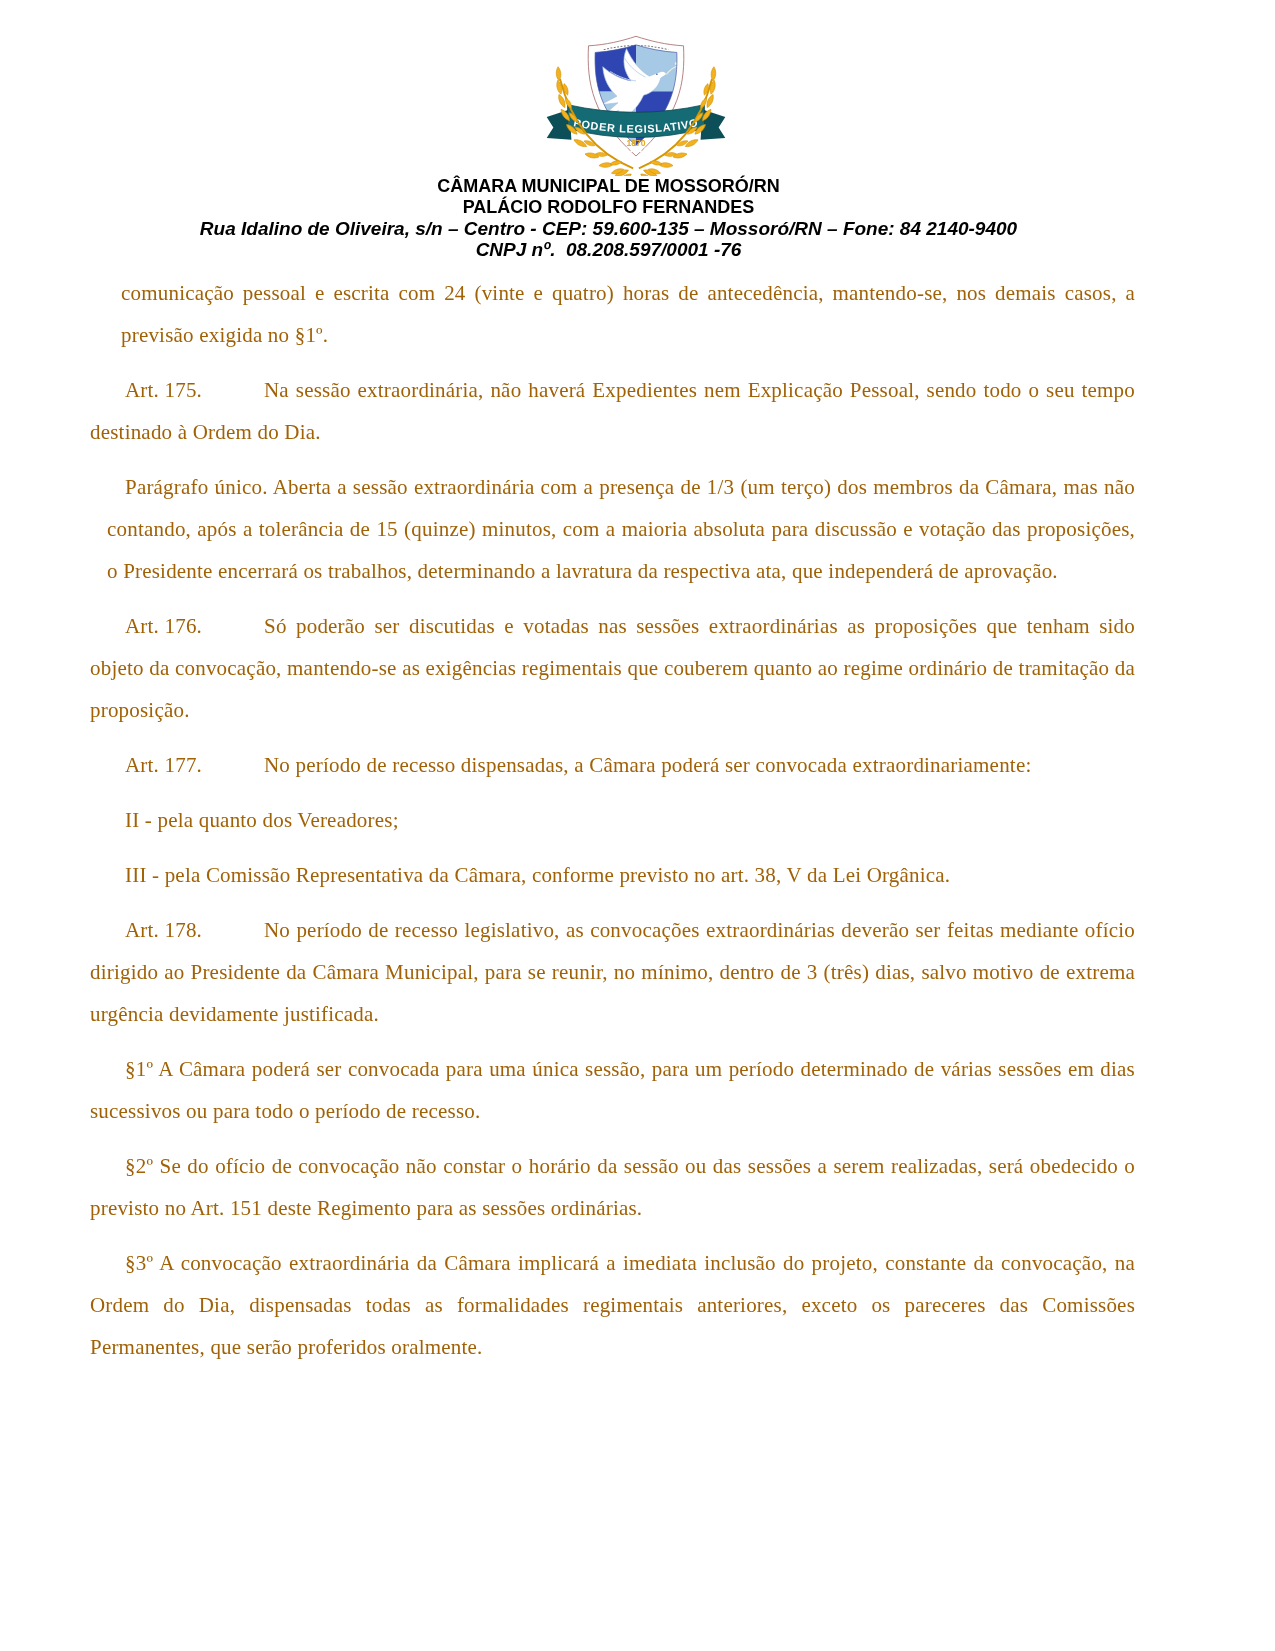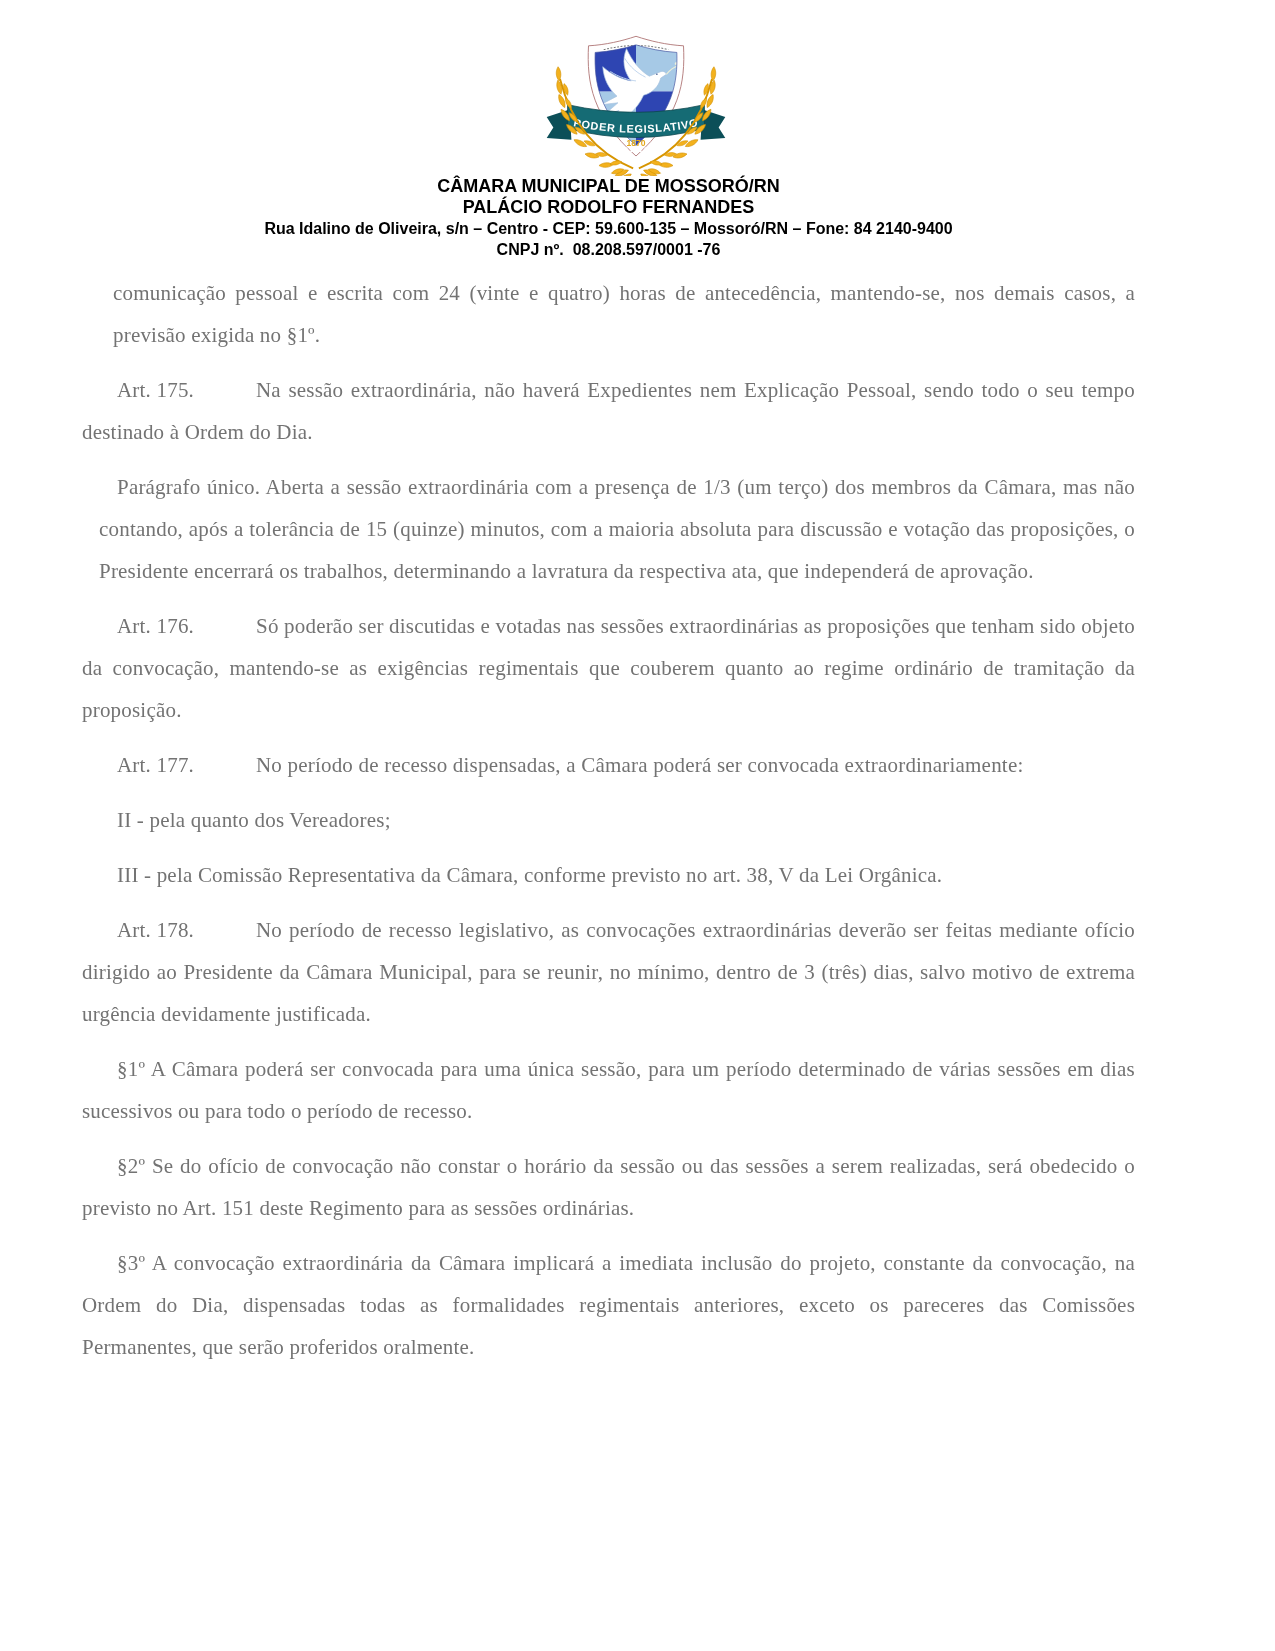--- a/index.html
+++ b/index.html
@@ -10,31 +10,32 @@
     box-sizing:border-box;
     padding:22px 140px 0 82px;
     background:#ffffff;
     color:#000;
     overflow:hidden;
   }
   
   .doc-header{text-align:center;font-family:"Liberation Sans","DejaVu Sans",sans-serif;font-weight:bold;color:#000;}
   .logo{display:block;margin:0 auto;position:relative;left:27px;}
   .hline{font-size:18px;line-height:21px;text-align:center;}
-  .hline-small{font-size:16px;line-height:21px;}
+  .hline-small{font-size:19px;line-height:21px;font-style:italic;}
   .cnpj{white-space:pre-wrap;}
   
   .doc-body{
     margin-top:12px;
     font-family:"Liberation Serif","DejaVu Serif",serif;
     font-size:21px;
     line-height:42px;
     letter-spacing:0.2px;
     text-align:justify;
-    color:#737373;
+    color:#a16207;
+    margin-left:8px;
   }
   .doc-body p{margin:0 0 13px 0;text-indent:35px;}
   p.continuation{margin-left:31px;text-indent:0;}
   p.paragrafo-unico{margin-left:17px;text-indent:18px;}
   .art-label{display:inline-block;width:139px;text-indent:0;}
   
   .svg-band-text{font-family:"Liberation Sans","DejaVu Sans",sans-serif;font-weight:bold;}
 </style>
 </head>
 <body>

